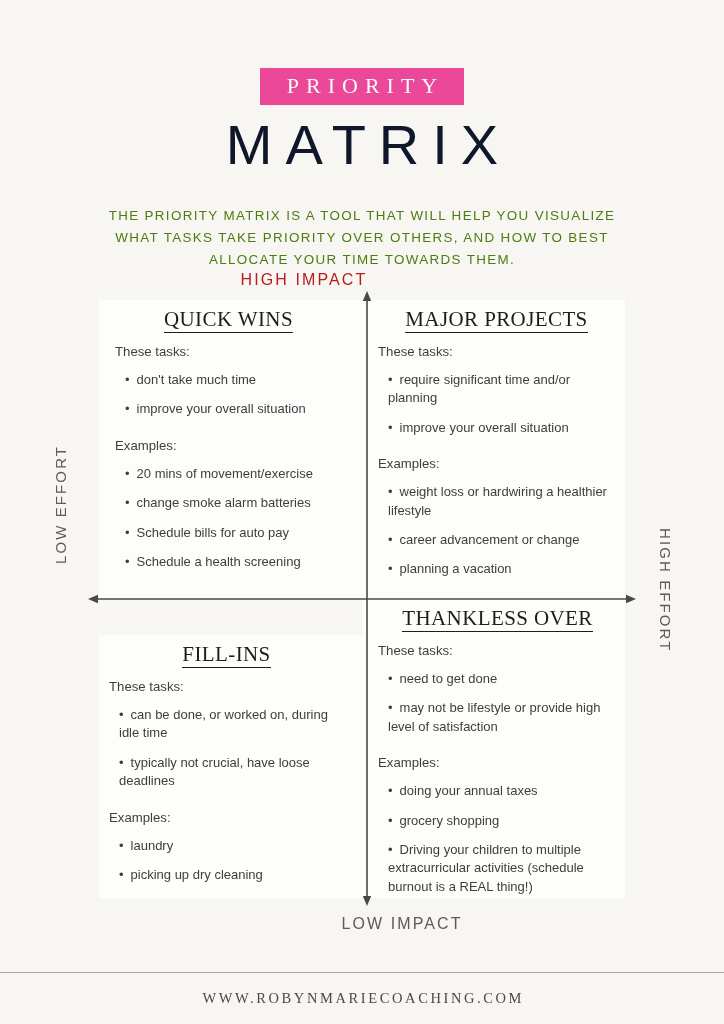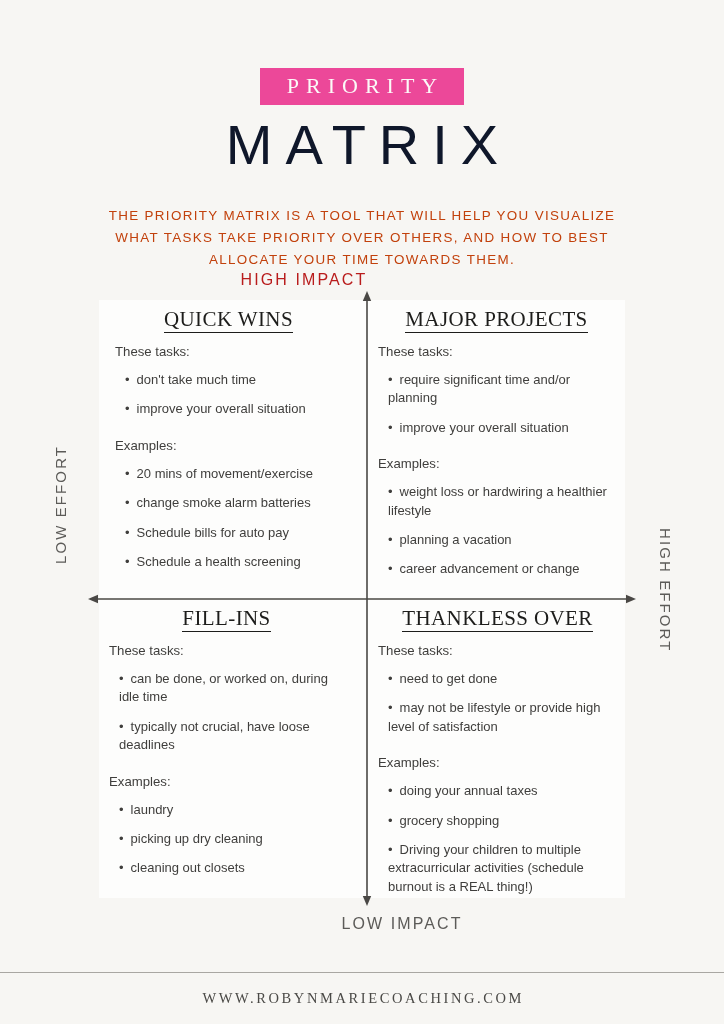--- a/index.html
+++ b/index.html
@@ -44,21 +44,21 @@
     color: #0f172a;
     line-height: 1;
   }
 
   .description {
     margin: 32px auto 0 auto;
     width: 540px;
     font-size: 13.4px;
     letter-spacing: 1.35px;
     line-height: 1.65;
-    color: #c2410c;
+    color: #4d7c0f;
     text-transform: uppercase;
     text-align: center;
   }
 
   
   .axis-cap-top {
     position: absolute;
     top: 271px; left: 0; width: 608px;
     text-align: center;
     font-size: 16px;
@@ -114,21 +114,21 @@
     grid-template-rows: 1fr 1fr;
   }
 
   .quad {
     background: #fdfdfc;
     padding: 8px 14px 6px 14px;
     overflow: hidden;
   }
   .quad.tl { padding-left: 16px; padding-right: 20px; }
   .quad.tr { padding-left: 16px; padding-right: 10px; }
-  .quad.bl { padding-left: 10px; padding-right: 18px; }
+  .quad.bl { padding-left: 10px; padding-right: 18px; margin-top: 36px; }
   .quad.br { padding-left: 16px; padding-right: 8px; }
 
   .quad-title {
     font-family: "Liberation Serif", serif;
     font-size: 21px;
     color: #1d1d1b;
     text-align: center;
     letter-spacing: 0.4px;
     line-height: 1.1;
     padding-bottom: 2px;
@@ -234,22 +234,22 @@
       <div class="quad tr">
         <div class="quad-title"><span class="u">MAJOR PROJECTS</span></div>
         <div class="sub-label">These tasks:</div>
         <ul class="items">
           <li><span class="b">•</span><span>require significant time and/or planning</span></li>
           <li><span class="b">•</span><span>improve your overall situation</span></li>
         </ul>
         <div class="sub-label spaced">Examples:</div>
         <ul class="items">
           <li><span class="b">•</span><span>weight loss or hardwiring a healthier lifestyle</span></li>
+          <li><span class="b">•</span><span>career advancement or change</span></li>
           <li><span class="b">•</span><span>planning a vacation</span></li>
-          <li><span class="b">•</span><span>career advancement or change</span></li>
         </ul>
       </div>
 
       <div class="quad bl">
         <div class="quad-title"><span class="u">FILL-INS</span></div>
         <div class="sub-label">These tasks:</div>
         <ul class="items">
           <li><span class="b">•</span><span>can be done, or worked on, during idle time</span></li>
           <li><span class="b">•</span><span>typically not crucial, have loose deadlines</span></li>
         </ul>

